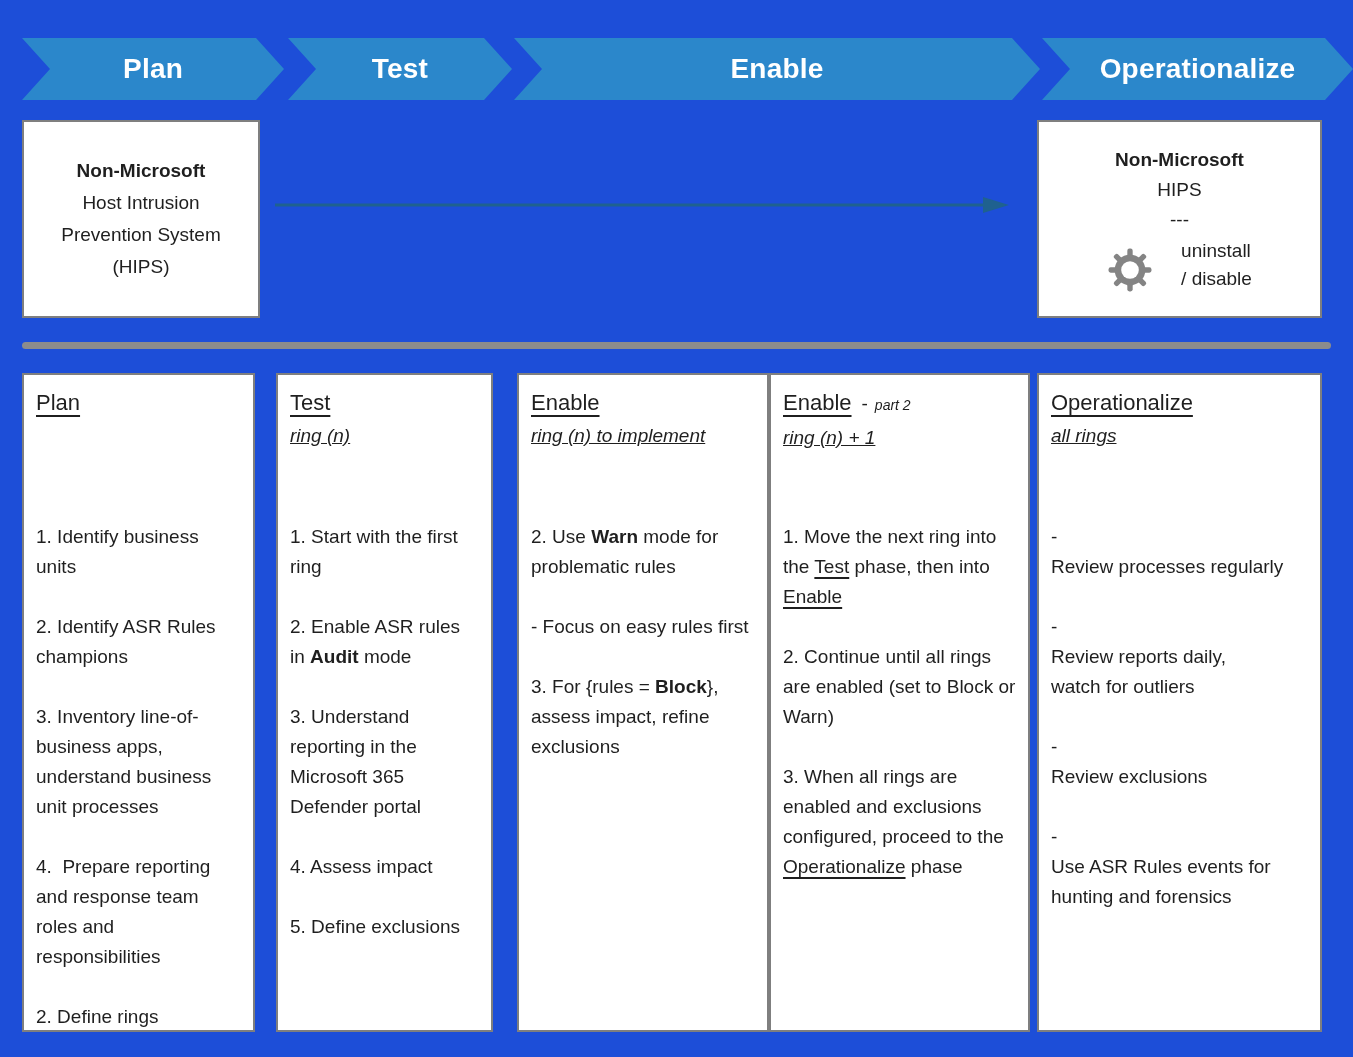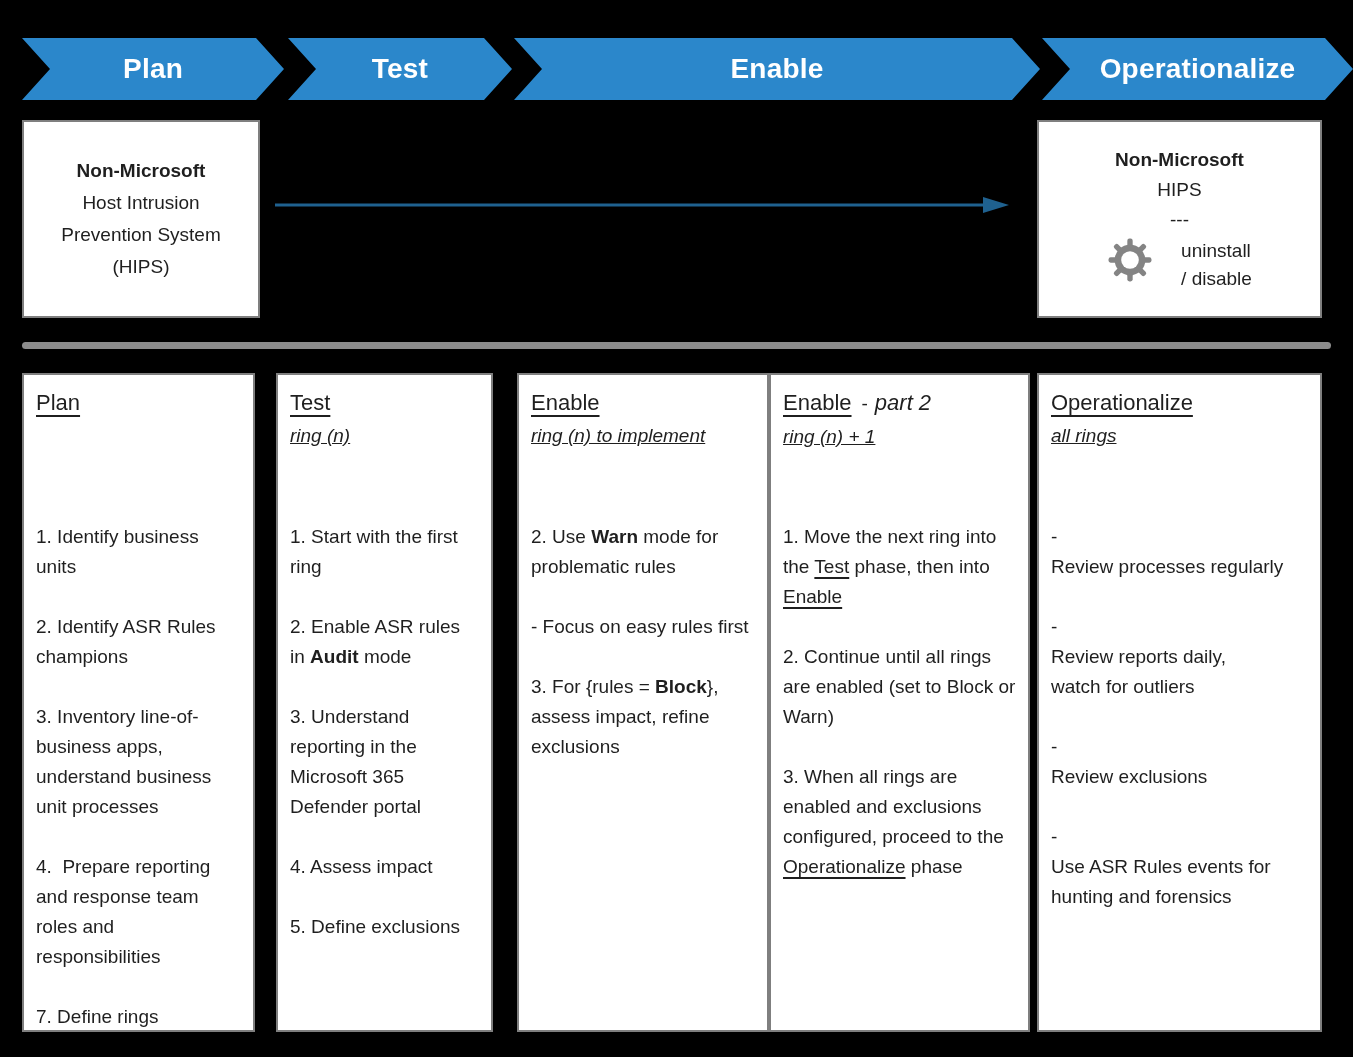--- a/index.html
+++ b/index.html
@@ -1,57 +1,57 @@
 <!DOCTYPE html>
 <html><head>
 <meta charset="utf-8">
 <style>
   html,body{margin:0;padding:0;background:#ffffff;}
   body{font-family:"Liberation Sans","DejaVu Sans",sans-serif;color:#1f1f1f;}
-  #stage{position:relative;width:1353px;height:1057px;background:#000000;overflow:hidden;}
+  #stage{position:relative;width:1353px;height:1057px;background:#1d4ed8;overflow:hidden;}
   *,*::before,*::after{box-sizing:border-box;}
 
   
   .chev-band{position:absolute;left:0;top:38px;width:100%;height:62px;}
   .chev{position:absolute;top:0;height:62px;background:#2B87CB;display:flex;align-items:center;justify-content:center;
         clip-path:polygon(0 0, calc(100% - 28px) 0, 100% 50%, calc(100% - 28px) 100%, 0 100%, 28px 50%);}
   .chev:nth-of-type(1){left:22px;width:262px;}
   .chev:nth-of-type(2){left:288px;width:224px;}
   .chev:nth-of-type(3){left:514px;width:526px;}
   .chev:nth-of-type(4){left:1042px;width:311px;}
   .chev-label{color:#ffffff;font-size:28px;font-weight:600;letter-spacing:.2px;}
 
   
   .hips-box{position:absolute;top:120px;height:198px;border:2px solid #7F7F7F;background:#fff;
             display:flex;flex-direction:column;align-items:center;justify-content:center;
             font-size:19px;line-height:32px;text-align:center;}
   #hips-left{left:22px;width:238px;}
   #hips-right{left:1037px;width:285px;line-height:30px;}
   .hips-title{font-weight:700;}
-  .hips-action-row{display:flex;align-items:flex-start;gap:28px;margin-top:2px;}
+  .hips-action-row{display:flex;align-items:flex-end;gap:28px;margin-top:2px;}
   .hips-action-text{text-align:left;line-height:28px;}
   .gear-svg{display:block;}
 
   #flow-arrow{position:absolute;left:273px;top:195px;}
 
   
   #divider{position:absolute;left:22px;top:342px;width:1309px;height:7px;background:#8C8C8C;border-radius:4px;}
 
   
   .col{position:absolute;top:373px;height:659px;border:2px solid #7F7F7F;background:#fff;padding:14px 12px 10px 12px;}
   .col:nth-of-type(1){left:22px;width:233px;}
   .col:nth-of-type(2){left:276px;width:217px;}
   .col:nth-of-type(3){left:517px;width:252px;}
   .col:nth-of-type(4){left:769px;width:261px;}
   .col:nth-of-type(5){left:1037px;width:285px;}
   .col-head{height:133px;}
   .col-title{margin:0;font-size:22px;font-weight:400;line-height:28px;}
   .col-title-main{text-decoration:underline;text-decoration-thickness:2px;text-underline-offset:5px;}
   .col-title-sep{font-size:19px;margin:0 7px 0 10px;}
-  .col-title-suffix{font-style:italic;font-size:22px;}
+  .col-title-suffix{font-style:italic;font-size:14px;}
   .col-subtitle{font-style:italic;font-size:19px;line-height:30px;margin-top:4px;min-height:30px;text-decoration:underline;}
   .col-body{font-size:19px;line-height:30px;}
   .para{margin:0 0 30px 0;white-space:pre-wrap;}
   .para:last-child{margin-bottom:0;margin-top:20px;}
   .b{font-weight:700;}
   .u{text-decoration:underline;text-decoration-thickness:1.5px;text-underline-offset:4px;}
 </style>
 </head>
 <body>
 
@@ -116,21 +116,21 @@
     <section class="col">
         <div class="col-head">
           <h2 class="col-title"><span class="col-title-main">Plan</span></h2>
           <div class="col-subtitle"></div>
         </div>
         <div class="col-body">
           <p class="para"><span>1. Identify business units</span></p>
           <p class="para"><span>2. Identify ASR Rules champions</span></p>
           <p class="para"><span>3. Inventory line-of-business apps, understand business unit processes</span></p>
           <p class="para"><span>4.  Prepare reporting and response team roles and responsibilities</span></p>
-          <p class="para"><span>7. Define rings</span></p>
+          <p class="para"><span>2. Define rings</span></p>
         </div>
       </section>
     <section class="col">
         <div class="col-head">
           <h2 class="col-title"><span class="col-title-main">Test</span></h2>
           <div class="col-subtitle">ring (n)</div>
         </div>
         <div class="col-body">
           <p class="para"><span>1. Start with the first ring</span></p>
           <p class="para"><span>2. Enable ASR rules in </span><span class="b">Audit</span><span> mode</span></p>

